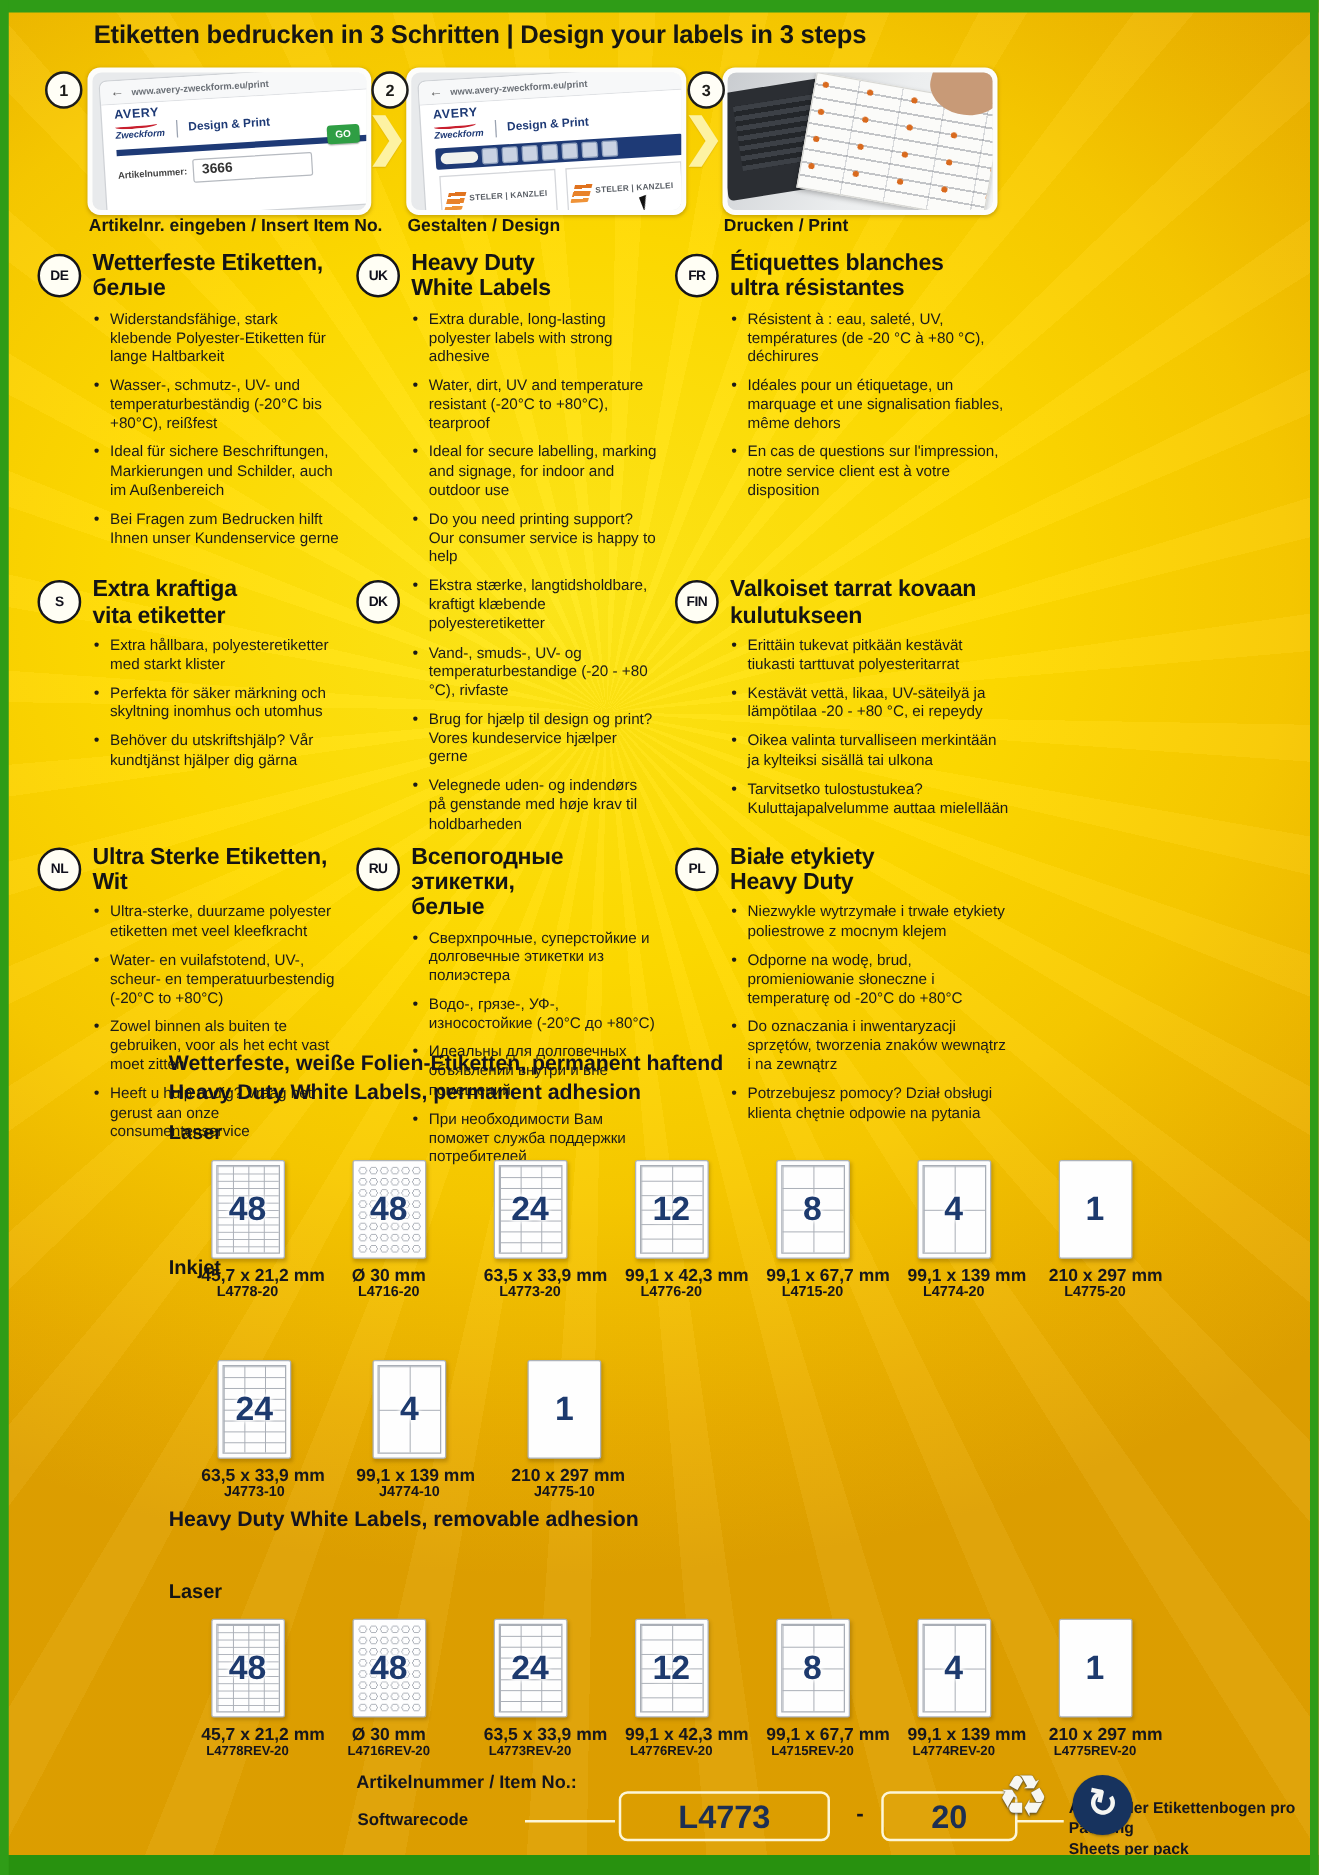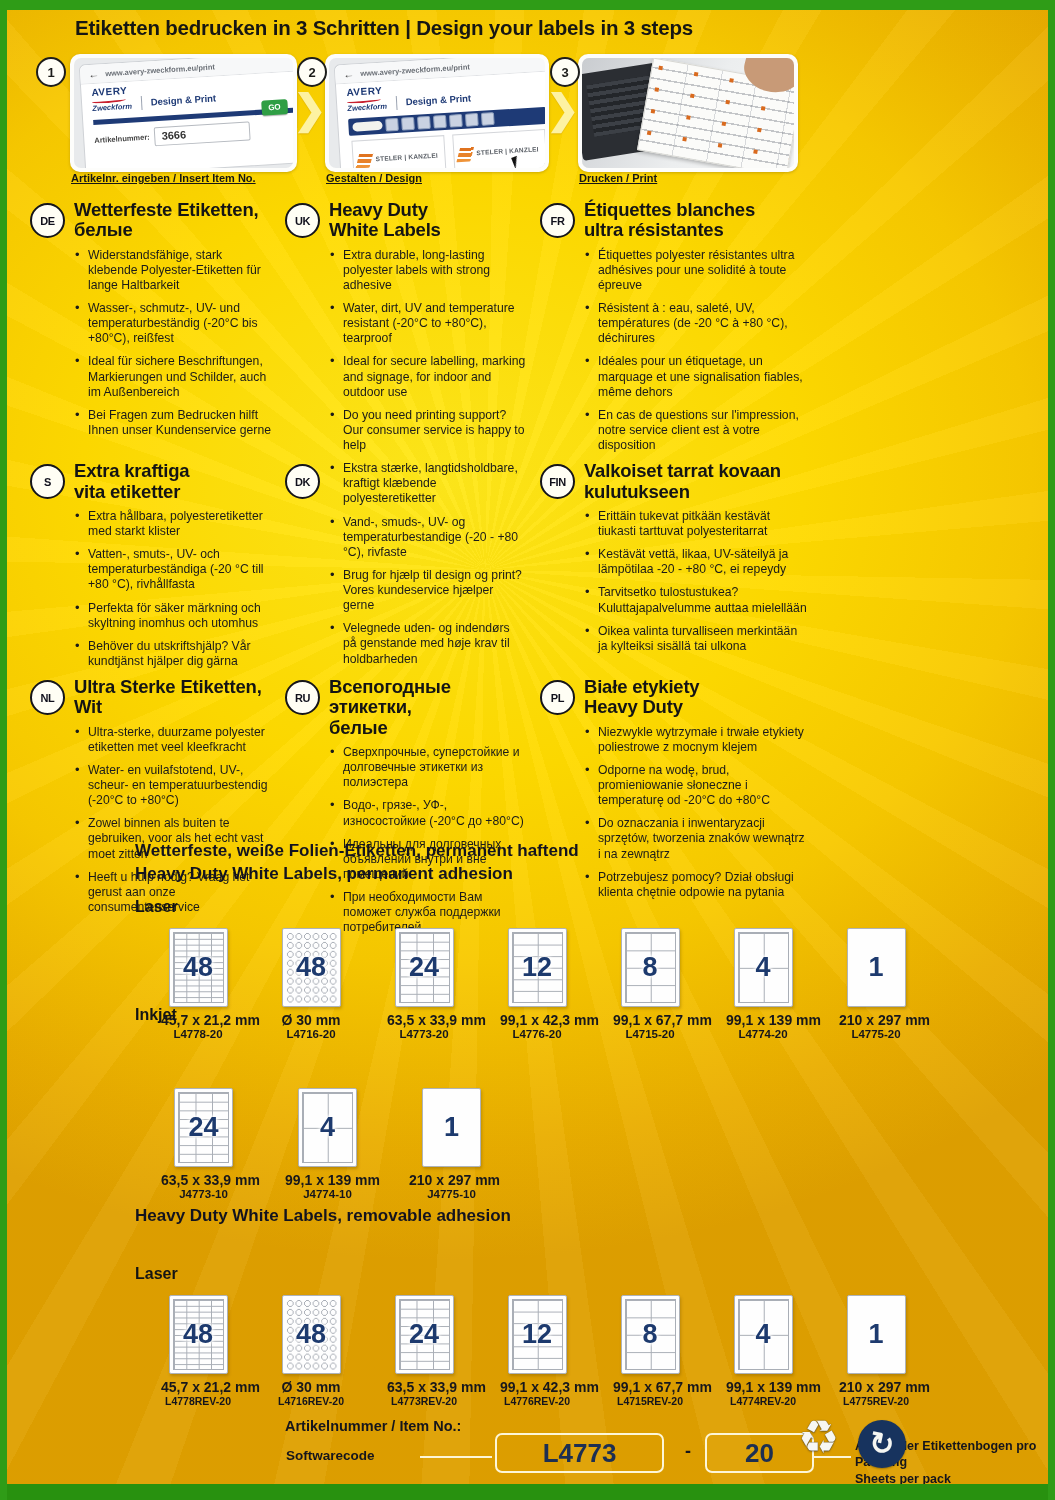--- a/index.html
+++ b/index.html
@@ -57,21 +57,21 @@
   .printer-vents{position:absolute;left:8px;top:22px;width:66px;height:52px;transform:rotate(-9deg);
     background:repeating-linear-gradient(0deg,#3c4046 0 4px,#23262a 4px 8px);}
   .out-sheet{position:absolute;left:62px;top:12px;width:150px;height:92px;background:#fbfbf9;transform:rotate(10deg);border:1px solid #d8d8d4;
     box-shadow:0 2px 4px rgba(0,0,0,.25);
     background-image:
       radial-gradient(circle 2.5px at 8px 8px, #d96a1e 95%, transparent),
       repeating-linear-gradient(0deg, transparent 0 9px, rgba(110,115,125,.4) 9px 10.5px),
       repeating-linear-gradient(90deg, transparent 0 34px, rgba(150,155,165,.35) 34px 35px);
     background-size:36px 22px, auto, auto;}
   .hand{position:absolute;right:-8px;top:-10px;width:58px;height:44px;background:#c89a77;border-radius:45% 30% 55% 50%;transform:rotate(14deg);}
-  .step-caption{position:absolute;top:172px;font-size:11px;font-weight:bold;color:#161613;text-decoration:underline;}
+  .step-caption{position:absolute;top:172px;font-size:14px;font-weight:bold;color:#161613;}
 
   
   .langs{position:absolute;left:30px;top:200px;display:grid;grid-template-columns:255px 255px 282px;}
   .lang{display:flex;min-height:205px;padding-right:14px;}
   .lbadge{flex-shrink:0;width:31px;height:31px;border-radius:50%;border:2.5px solid #15151a;background:#fffef4;
     display:flex;align-items:center;justify-content:center;font-weight:bold;font-size:11px;letter-spacing:-0.4px;margin:3px 9px 0 0;color:#10101c;}
   .lbody{flex:1;}
   .lang h3{margin:0 0 7px 0;font-size:18.5px;line-height:1.1;color:#141414;letter-spacing:-0.2px;}
   .lang ul{margin:0;padding:0;list-style:none;}
   .lang li{position:relative;padding-left:14px;font-size:12.2px;line-height:1.24;font-weight:500;margin-bottom:8px;color:#1b1b19;}
@@ -245,35 +245,33 @@
           <li>Do you need printing support? Our consumer service is happy to help</li>
         </ul>
         </div>
     </div>
 
     <div class="lang">
       <div class="lbadge">FR</div>
       <div class="lbody">
           <h3><span>Étiquettes blanches</span><br><span>ultra résistantes</span></h3>
         <ul>
-          <li>Étiquettes polyester résistantes ultra adhésives pour une solidité à toute épreuve</li>
           <li>Résistent à : eau, saleté, UV, températures (de -20 °C à +80 °C), déchirures</li>
           <li>Idéales pour un étiquetage, un marquage et une signalisation fiables, même dehors</li>
           <li>En cas de questions sur l'impression, notre service client est à votre disposition</li>
         </ul>
         </div>
     </div>
 
     <div class="lang">
       <div class="lbadge">S</div>
       <div class="lbody">
           <h3><span>Extra kraftiga</span><br><span>vita etiketter</span></h3>
         <ul>
           <li>Extra hållbara, polyesteretiketter med starkt klister</li>
-          <li>Vatten-, smuts-, UV- och temperaturbeständiga (-20 °C till +80 °C), rivhållfasta</li>
           <li>Perfekta för säker märkning och skyltning inomhus och utomhus</li>
           <li>Behöver du utskriftshjälp? Vår kundtjänst hjälper dig gärna</li>
         </ul>
         </div>
     </div>
 
     <div class="lang">
       <div class="lbadge">DK</div>
       <div class="lbody">
         <ul>
@@ -285,22 +283,22 @@
         </div>
     </div>
 
     <div class="lang">
       <div class="lbadge">FIN</div>
       <div class="lbody">
           <h3><span>Valkoiset tarrat kovaan</span><br><span>kulutukseen</span></h3>
         <ul>
           <li>Erittäin tukevat pitkään kestävät tiukasti tarttuvat polyesteritarrat</li>
           <li>Kestävät vettä, likaa, UV-säteilyä ja lämpötilaa -20 - +80 °C, ei repeydy</li>
+          <li>Oikea valinta turvalliseen merkintään ja kylteiksi sisällä tai ulkona</li>
           <li>Tarvitsetko tulostustukea? Kuluttajapalvelumme auttaa mielellään</li>
-          <li>Oikea valinta turvalliseen merkintään ja kylteiksi sisällä tai ulkona</li>
         </ul>
         </div>
     </div>
 
     <div class="lang">
       <div class="lbadge">NL</div>
       <div class="lbody">
           <h3><span>Ultra Sterke Etiketten,</span><br><span>Wit</span></h3>
         <ul>
           <li>Ultra-sterke, duurzame polyester etiketten met veel kleefkracht</li>

